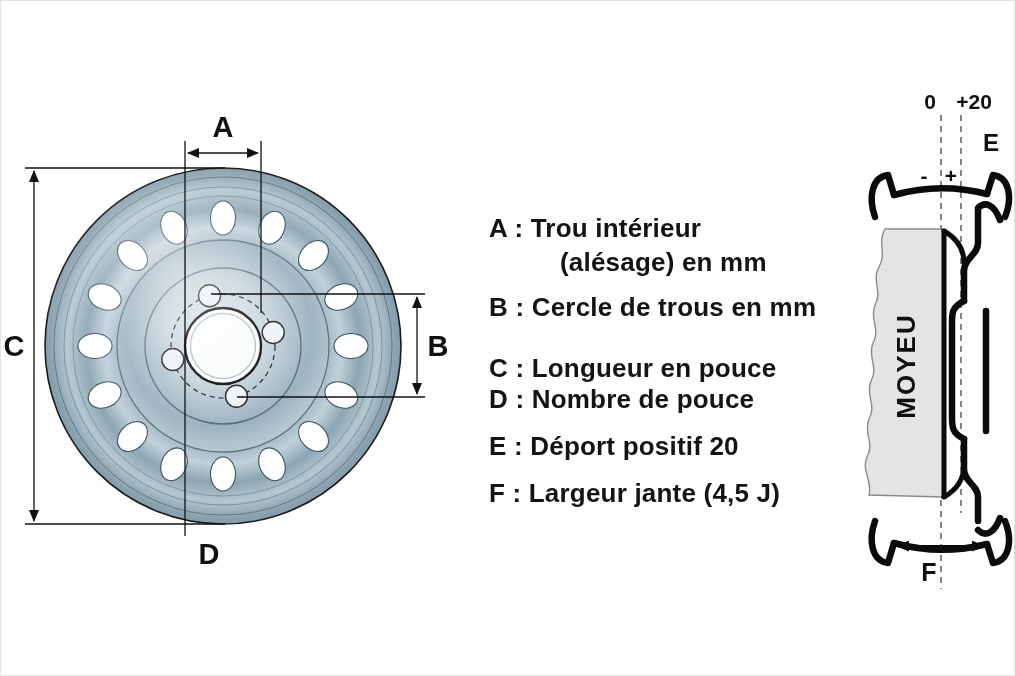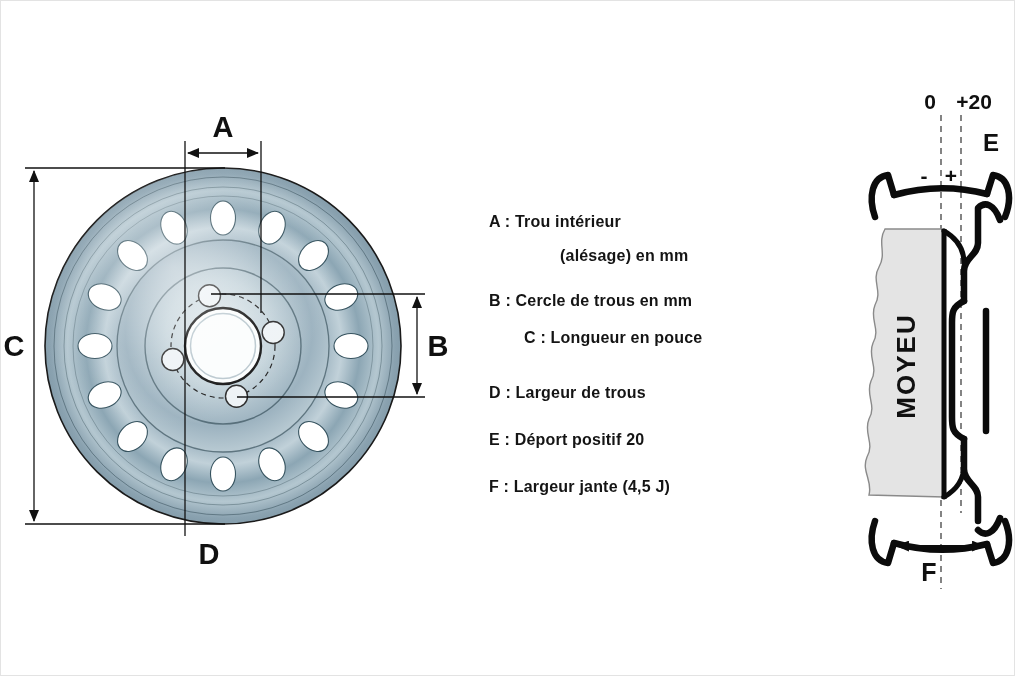--- a/index.html
+++ b/index.html
@@ -3,21 +3,21 @@
 <meta charset="utf-8">
 <style>
   html,body{margin:0;padding:0;background:#fff;}
   .stage{
     position:relative;width:1015px;height:676px;background:#ffffff;
     overflow:hidden;font-family:"Liberation Sans",sans-serif;
     border:1px solid #e3e3e3;box-sizing:border-box;
   }
   .abs{position:absolute;}
   .legend-line{
-    position:absolute;font-size:16px;font-weight:600;color:#141414;
+    position:absolute;font-size:26px;font-weight:600;color:#141414;
     letter-spacing:0.2px;white-space:nowrap;
   }
   svg text{font-family:"Liberation Sans",sans-serif;fill:#101010;}
   .dimletter{font-size:29px;font-weight:700;}
   .secletter{font-size:21px;font-weight:600;}
 </style>
 </head>
 <body>
 
 <div class="stage">
@@ -114,22 +114,22 @@
     </g>
     <text class="dimletter" x="437" y="355" text-anchor="middle">B</text>
 
     <text class="dimletter" x="208" y="563" text-anchor="middle">D</text>
   </svg>
 
   <div>
     <div class="legend-line" style="left:488px;top:212px;">A : Trou intérieur</div>
     <div class="legend-line" style="left:527px;top:246px;margin-left:32px;">(alésage) en mm</div>
     <div class="legend-line" style="left:488px;top:291px;text-align:center;">B : Cercle de trous en mm</div>
-    <div class="legend-line" style="left:488px;top:328px;margin-left:35px;">C : Longueur en pouce</div>
-    <div class="legend-line" style="left:488px;top:383px;">D : Largeur de trous</div>
+    <div class="legend-line" style="left:488px;top:352px;">C : Longueur en pouce</div>
+    <div class="legend-line" style="left:488px;top:383px;">D : Nombre de pouce</div>
     <div class="legend-line" style="left:488px;top:430px;text-align:right;">E : Déport positif 20</div>
     <div class="legend-line" style="left:488px;top:477px;">F : Largeur  jante (4,5 J)</div>
   </div>
 
   <svg class="abs" style="left:850px;top:85px;" width="165" height="515" viewBox="850 85 165 515">
     <defs>
       <marker id="arrF" viewBox="0 0 12 10" refX="11" refY="5" markerWidth="13" markerHeight="11" markerUnits="userSpaceOnUse" orient="auto-start-reverse">
         <path d="M0,0 L12,5 L0,10 Z" fill="#0c0c0c"></path>
       </marker>
     </defs>

